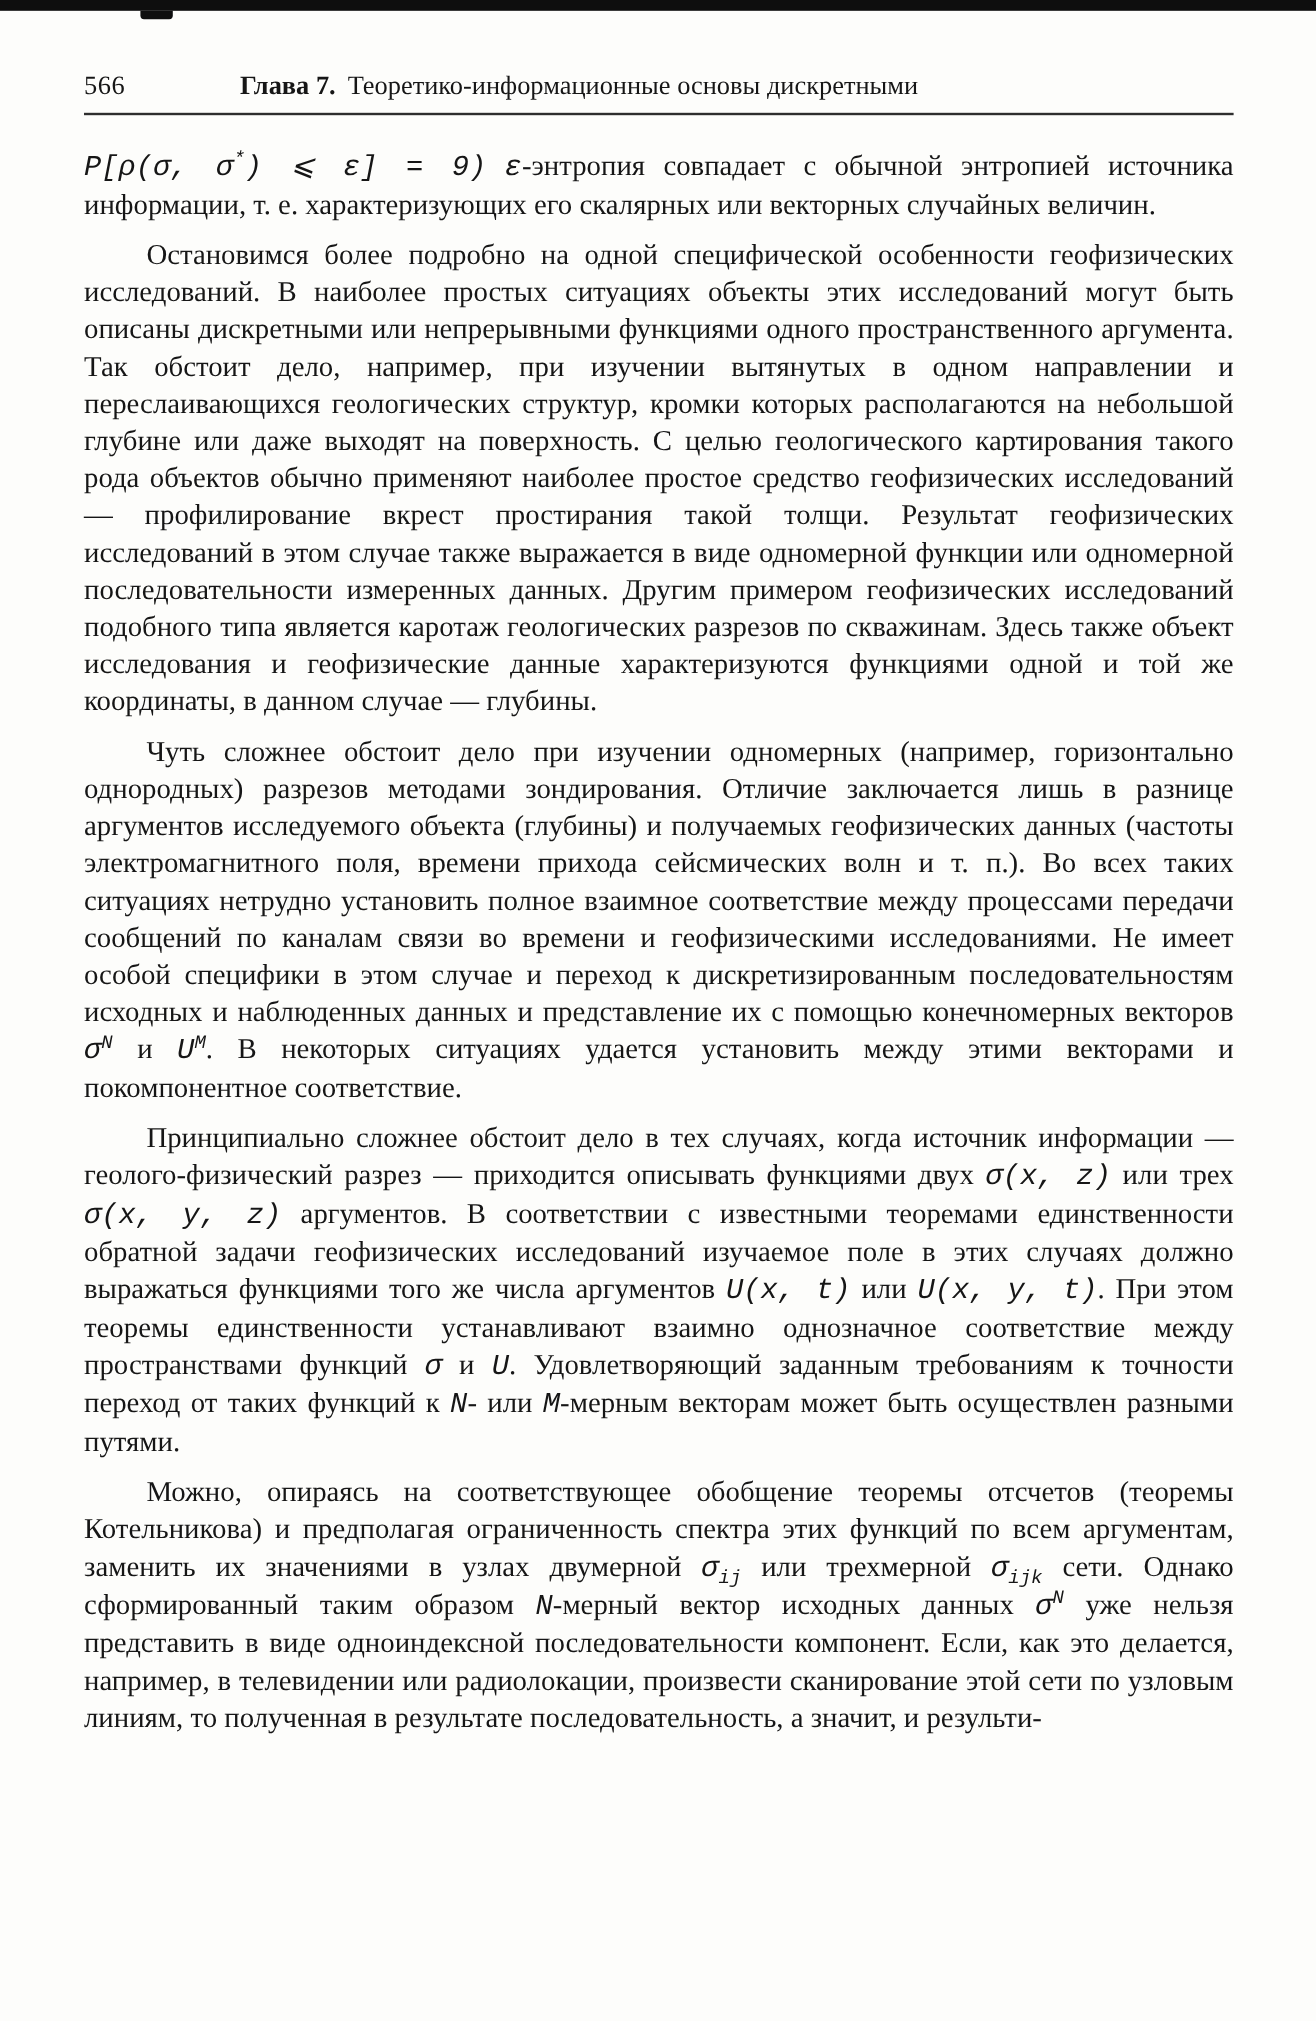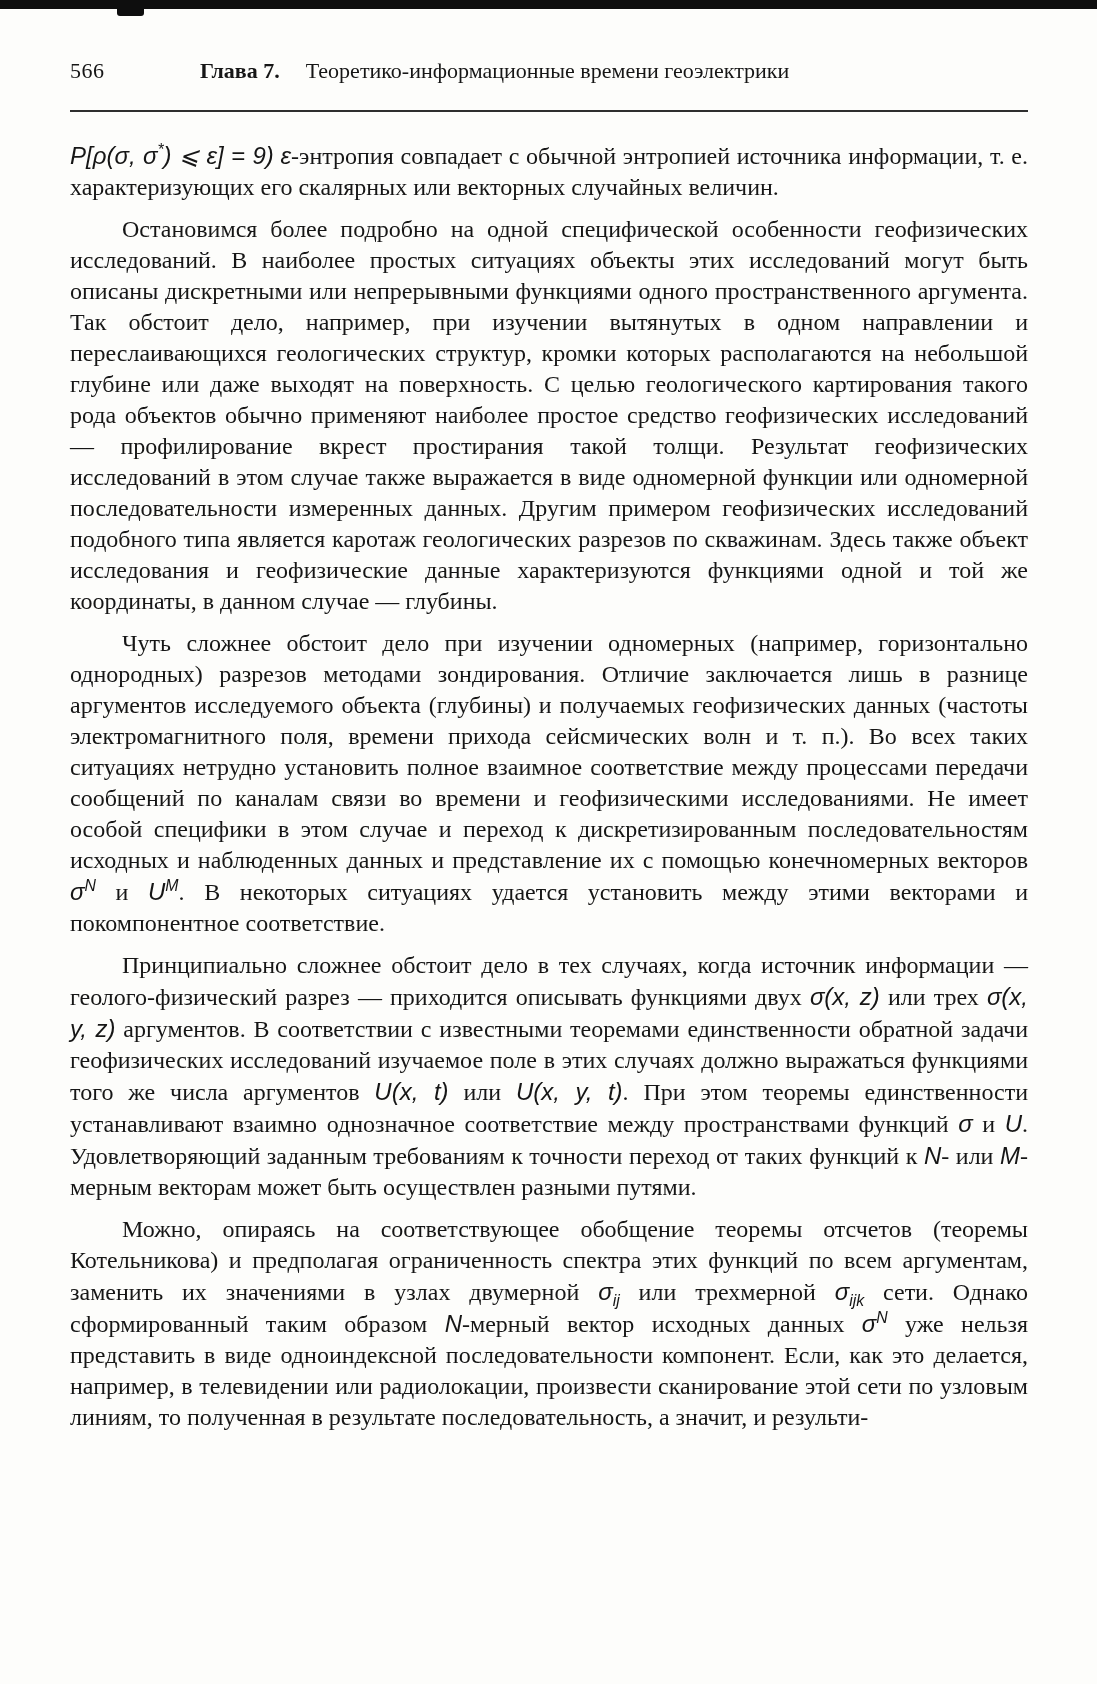--- a/index.html
+++ b/index.html
@@ -34,67 +34,67 @@
     height: 7px;
     background: #0e0e0e;
     border-radius: 0 0 3px 3px;
   }
   .header {
     display: flex;
     align-items: baseline;
     font-size: 22px;
     line-height: 26px;
     border-bottom: 2px solid #2e2e2e;
-    padding-bottom: 26px;
+    padding-bottom: 10px;
   }
   .page-number {
     display: inline-block;
     width: 130px;
     letter-spacing: 0.5px;
   }
   .chapter-label {
     font-weight: bold;
-    margin-right: 26px;
+    margin-right: 10px;
   }
   .body-text {
     margin-top: 28px;
     font-size: 24px;
     line-height: 31px;
     text-align: justify;
   }
   .body-text p.para {
     margin: 0;
     padding: 0;
   }
   .body-text p.para.indent {
     text-indent: 52px;
     margin-top: 11px;
   }
   .math {
     font-style: italic;
-    font-family: Liberation Sans, sans-serif;
+    font-family: Liberation Mono, monospace;
   }
   sup, sub {
     font-size: 66%;
     line-height: 0;
   }
   sup { vertical-align: super; }
   sub { vertical-align: sub; }
 </style>
 </head>
 <body>
 
 <div class="page">
   <div class="scan-edge-top"></div>
   <div class="scan-edge-tab"></div>
 
   <div class="header">
     <span class="page-number">566</span>
     <span class="chapter">
-      <span class="chapter-label">Глава 7.</span><span class="chapter-title">Теоретико-информационные времени геоэлектрики</span>
+      <span class="chapter-label">Глава 7.</span><span class="chapter-title">Теоретико-информационные основы дискретными</span>
     </span>
   </div>
 
   <div class="body-text">
       <p class="para"><span class="math">P[ρ(σ, σ<sup>*</sup></span><span class="math">) ⩽ ε] = 9)</span><span class="txt"> </span><span class="math">ε</span><span class="txt">-энтропия совпадает с обычной энтропией источника информации, т. е. характеризующих его скалярных или векторных случайных величин.</span></p>
       <p class="para indent"><span class="txt">Остановимся более подробно на одной специфической особенности геофизических исследований. В наиболее простых ситуациях объекты этих исследований могут быть описаны дискретными или непрерывными функциями одного пространственного аргумента. Так обстоит дело, например, при изучении вытянутых в одном направлении и переслаивающихся геологических структур, кромки которых располагаются на небольшой глубине или даже выходят на поверхность. С целью геологического картирования такого рода объектов обычно применяют наиболее простое средство геофизических исследований — профилирование вкрест простирания такой толщи. Результат геофизических исследований в этом случае также выражается в виде одномерной функции или одномерной последовательности измеренных данных. Другим примером геофизических исследований подобного типа является каротаж геологических разрезов по скважинам. Здесь также объект исследования и геофизические данные характеризуются функциями одной и той же координаты, в данном случае — глубины.</span></p>
       <p class="para indent"><span class="txt">Чуть сложнее обстоит дело при изучении одномерных (например, горизонтально однородных) разрезов методами зондирования. Отличие заключается лишь в разнице аргументов исследуемого объекта (глубины) и получаемых геофизических данных (частоты электромагнитного поля, времени прихода сейсмических волн и т. п.). Во всех таких ситуациях нетрудно установить полное взаимное соответствие между процессами передачи сообщений по каналам связи во времени и геофизическими исследованиями. Не имеет особой специфики в этом случае и переход к дискретизированным последовательностям исходных и наблюденных данных и представление их с помощью конечномерных векторов </span><span class="math">σ<sup>N</sup></span><span class="txt"> и </span><span class="math">U<sup>M</sup></span><span class="txt">. В некоторых ситуациях удается установить между этими векторами и покомпонентное соответствие.</span></p>
       <p class="para indent"><span class="txt">Принципиально сложнее обстоит дело в тех случаях, когда источник информации — геолого-физический разрез — приходится описывать функциями двух </span><span class="math">σ(x, z)</span><span class="txt"> или трех </span><span class="math">σ(x, y, z)</span><span class="txt"> аргументов. В соответствии с известными теоремами единственности обратной задачи геофизических исследований изучаемое поле в этих случаях должно выражаться функциями того же числа аргументов </span><span class="math">U(x, t)</span><span class="txt"> или </span><span class="math">U(x, y, t)</span><span class="txt">. При этом теоремы единственности устанавливают взаимно однозначное соответствие между пространствами функций </span><span class="math">σ</span><span class="txt"> и </span><span class="math">U</span><span class="txt">. Удовлетворяющий заданным требованиям к точности переход от таких функций к </span><span class="math">N</span><span class="txt">- или </span><span class="math">M</span><span class="txt">-мерным векторам может быть осуществлен разными путями.</span></p>
       <p class="para indent"><span class="txt">Можно, опираясь на соответствующее обобщение теоремы отсчетов (теоремы Котельникова) и предполагая ограниченность спектра этих функций по всем аргументам, заменить их значениями в узлах двумерной </span><span class="math">σ<sub>ij</sub></span><span class="txt"> или трехмерной </span><span class="math">σ<sub>ijk</sub></span><span class="txt"> сети. Однако сформированный таким образом </span><span class="math">N</span><span class="txt">-мерный вектор исходных данных </span><span class="math">σ<sup>N</sup></span><span class="txt"> уже нельзя представить в виде одноиндексной последовательности компонент. Если, как это делается, например, в телевидении или радиолокации, произвести сканирование этой сети по узловым линиям, то полученная в результате последовательность, а значит, и результи-</span></p>
     </div>

